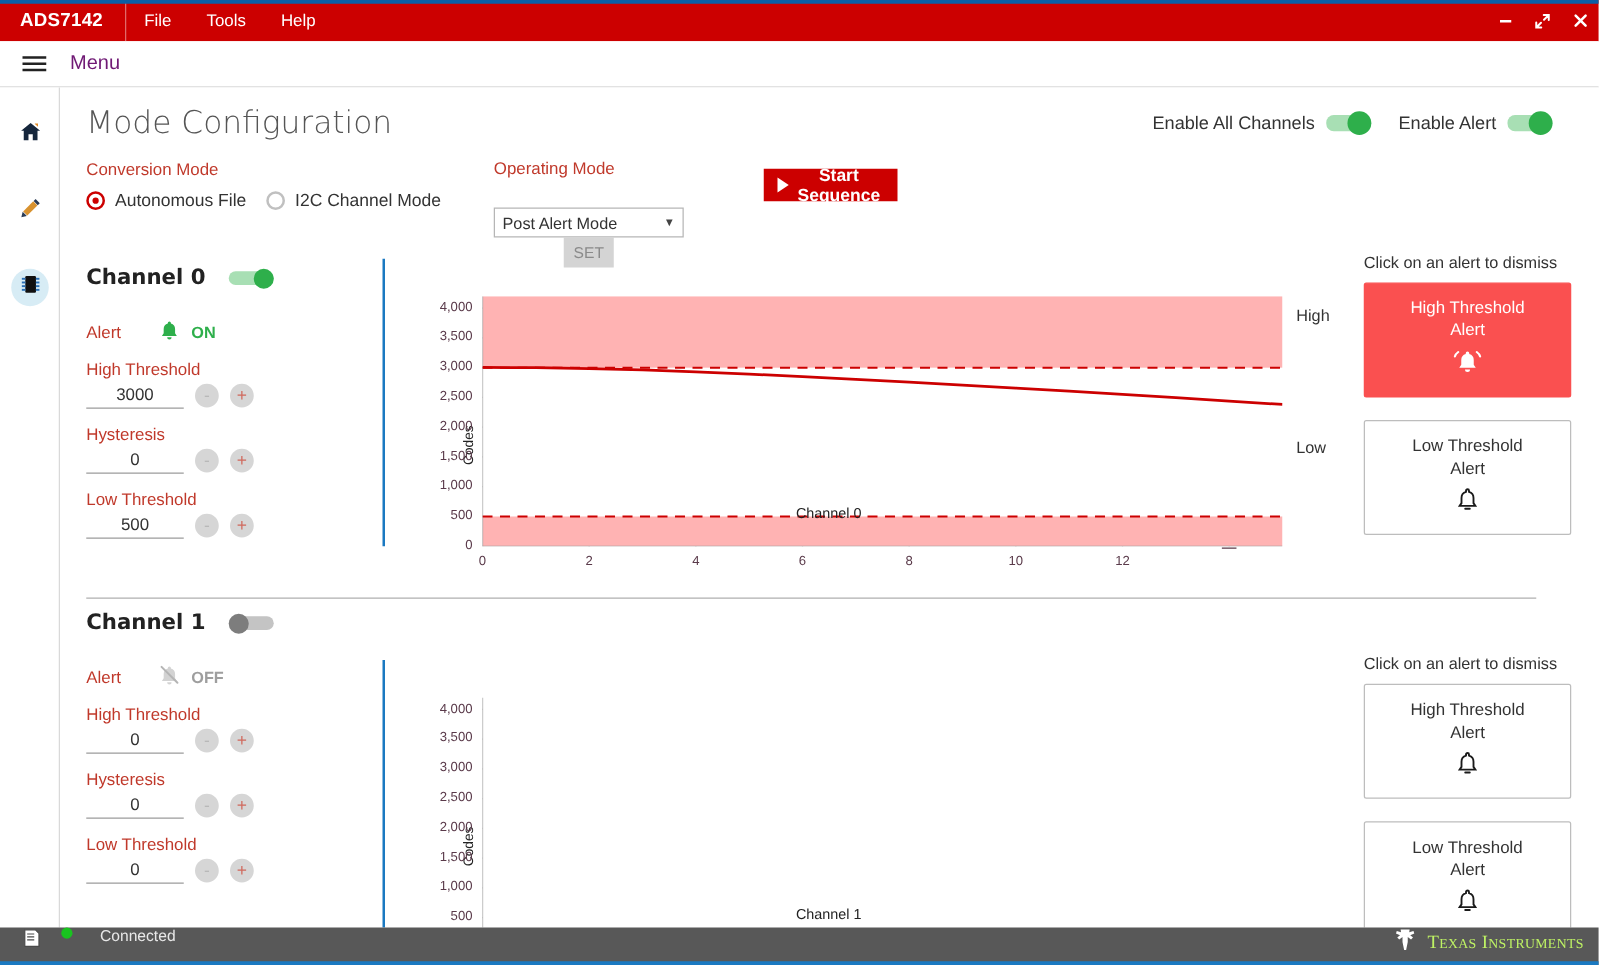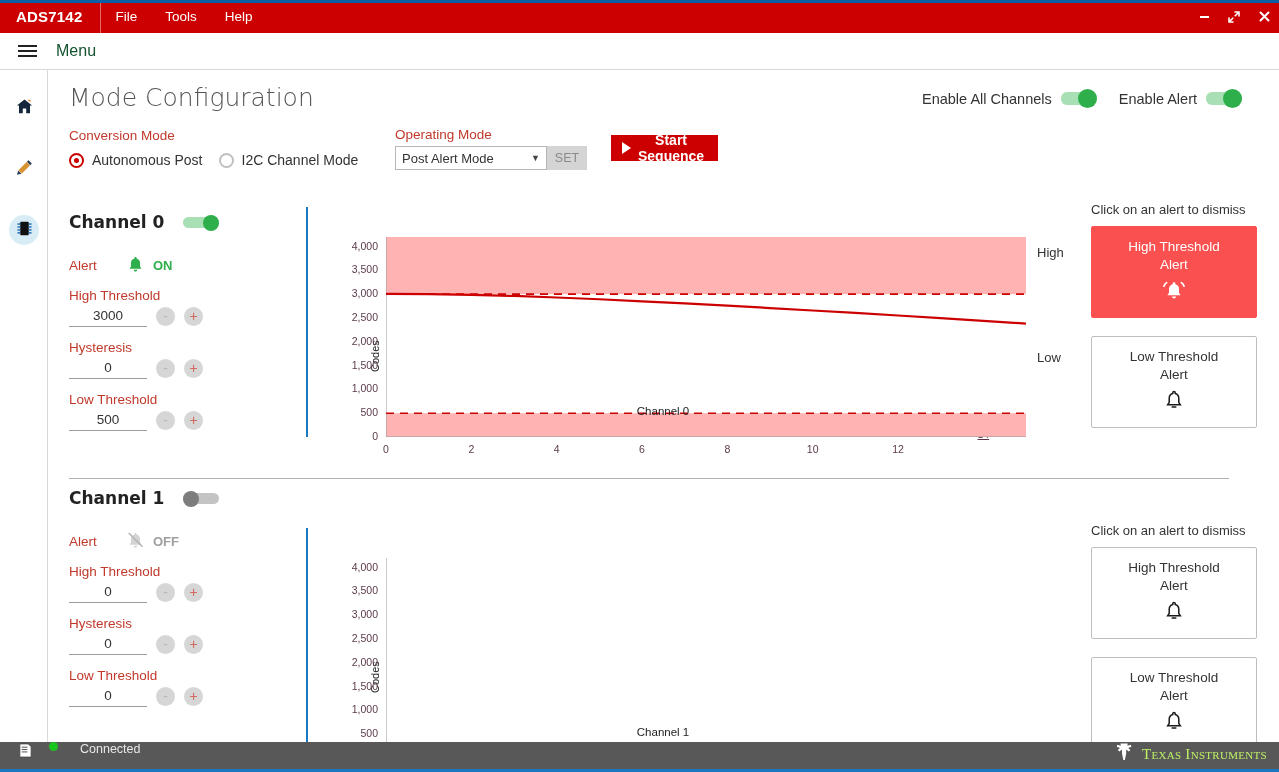--- a/index.html
+++ b/index.html
@@ -38,21 +38,21 @@
   .win-btn svg { display: block; }
 
   
   .menubar {
     position: absolute; left: 0; top: 33px; width: 1279px; height: 37px;
     background: #fff; display: flex; align-items: center;
     border-bottom: 1px solid #d9d9d9;
   }
   .hamburger { margin-left: 18px; display: flex; flex-direction: column; gap: 3px; cursor: pointer; }
   .hamburger i { display: block; width: 19px; height: 2px; background: #222; }
-  .menu-label { margin-left: 19px; font-size: 16px; color: #14532d; }
+  .menu-label { margin-left: 19px; font-size: 16px; color: #701a75; }
 
   
   .rail {
     position: absolute; left: 0; top: 70px; width: 48px; height: 672px;
     background: #fff; border-right: 1px solid #d9d9d9;
   }
   .rail-item {
     width: 48px; height: 50px; display: flex; align-items: center; justify-content: center;
     cursor: pointer; position: relative;
   }
@@ -105,21 +105,21 @@
     border: 2px solid #c0c0c0; background: #fff; position: relative;
   }
   .radio.on .dot { border-color: #cc0000; }
   .radio.on .dot::after {
     content: ""; position: absolute; left: 3px; top: 3px;
     width: 5px; height: 5px; border-radius: 50%; background: #cc0000;
   }
   .radio .txt { font-size: 14px; color: #333; }
 
   .op-block { position: absolute; left: 347px; top: 57px; }
-  .op-row { display: flex; align-items: center; margin-top: 4px; gap: 0; }
+  .op-row { display: flex; align-items: center; margin-top: 24px; gap: 0; flex-direction: column; }
   .select {
     width: 152px; height: 24px; border: 1px solid #b6b6b6; background: #fff;
     display: flex; align-items: center; padding: 0 6px; font-size: 13px; color: #333;
     cursor: pointer; position: relative;
   }
   .select .caret { margin-left: auto; font-size: 9px; color: #444; }
   .setbtn {
     width: 40px; height: 24px; background: #d4d4d4; color: #8a8a8a;
     font-size: 12.5px; display: flex; align-items: center; justify-content: center;
     cursor: pointer; border: none;
@@ -305,21 +305,21 @@
         <span class="knob"></span>
       </span>
     </div>
   </div>
 
   <div class="conv-block">
     <div class="lbl-red">Conversion Mode</div>
     <div class="radios">
       <div class="radio on">
         <span class="dot"></span>
-        <span class="txt">Autonomous Post</span>
+        <span class="txt">Autonomous File</span>
       </div>
       <div class="radio">
         <span class="dot"></span>
         <span class="txt">I2C Channel Mode</span>
       </div>
     </div>
   </div>
 
   <div class="op-block">
     <div class="lbl-red">Operating Mode</div>

